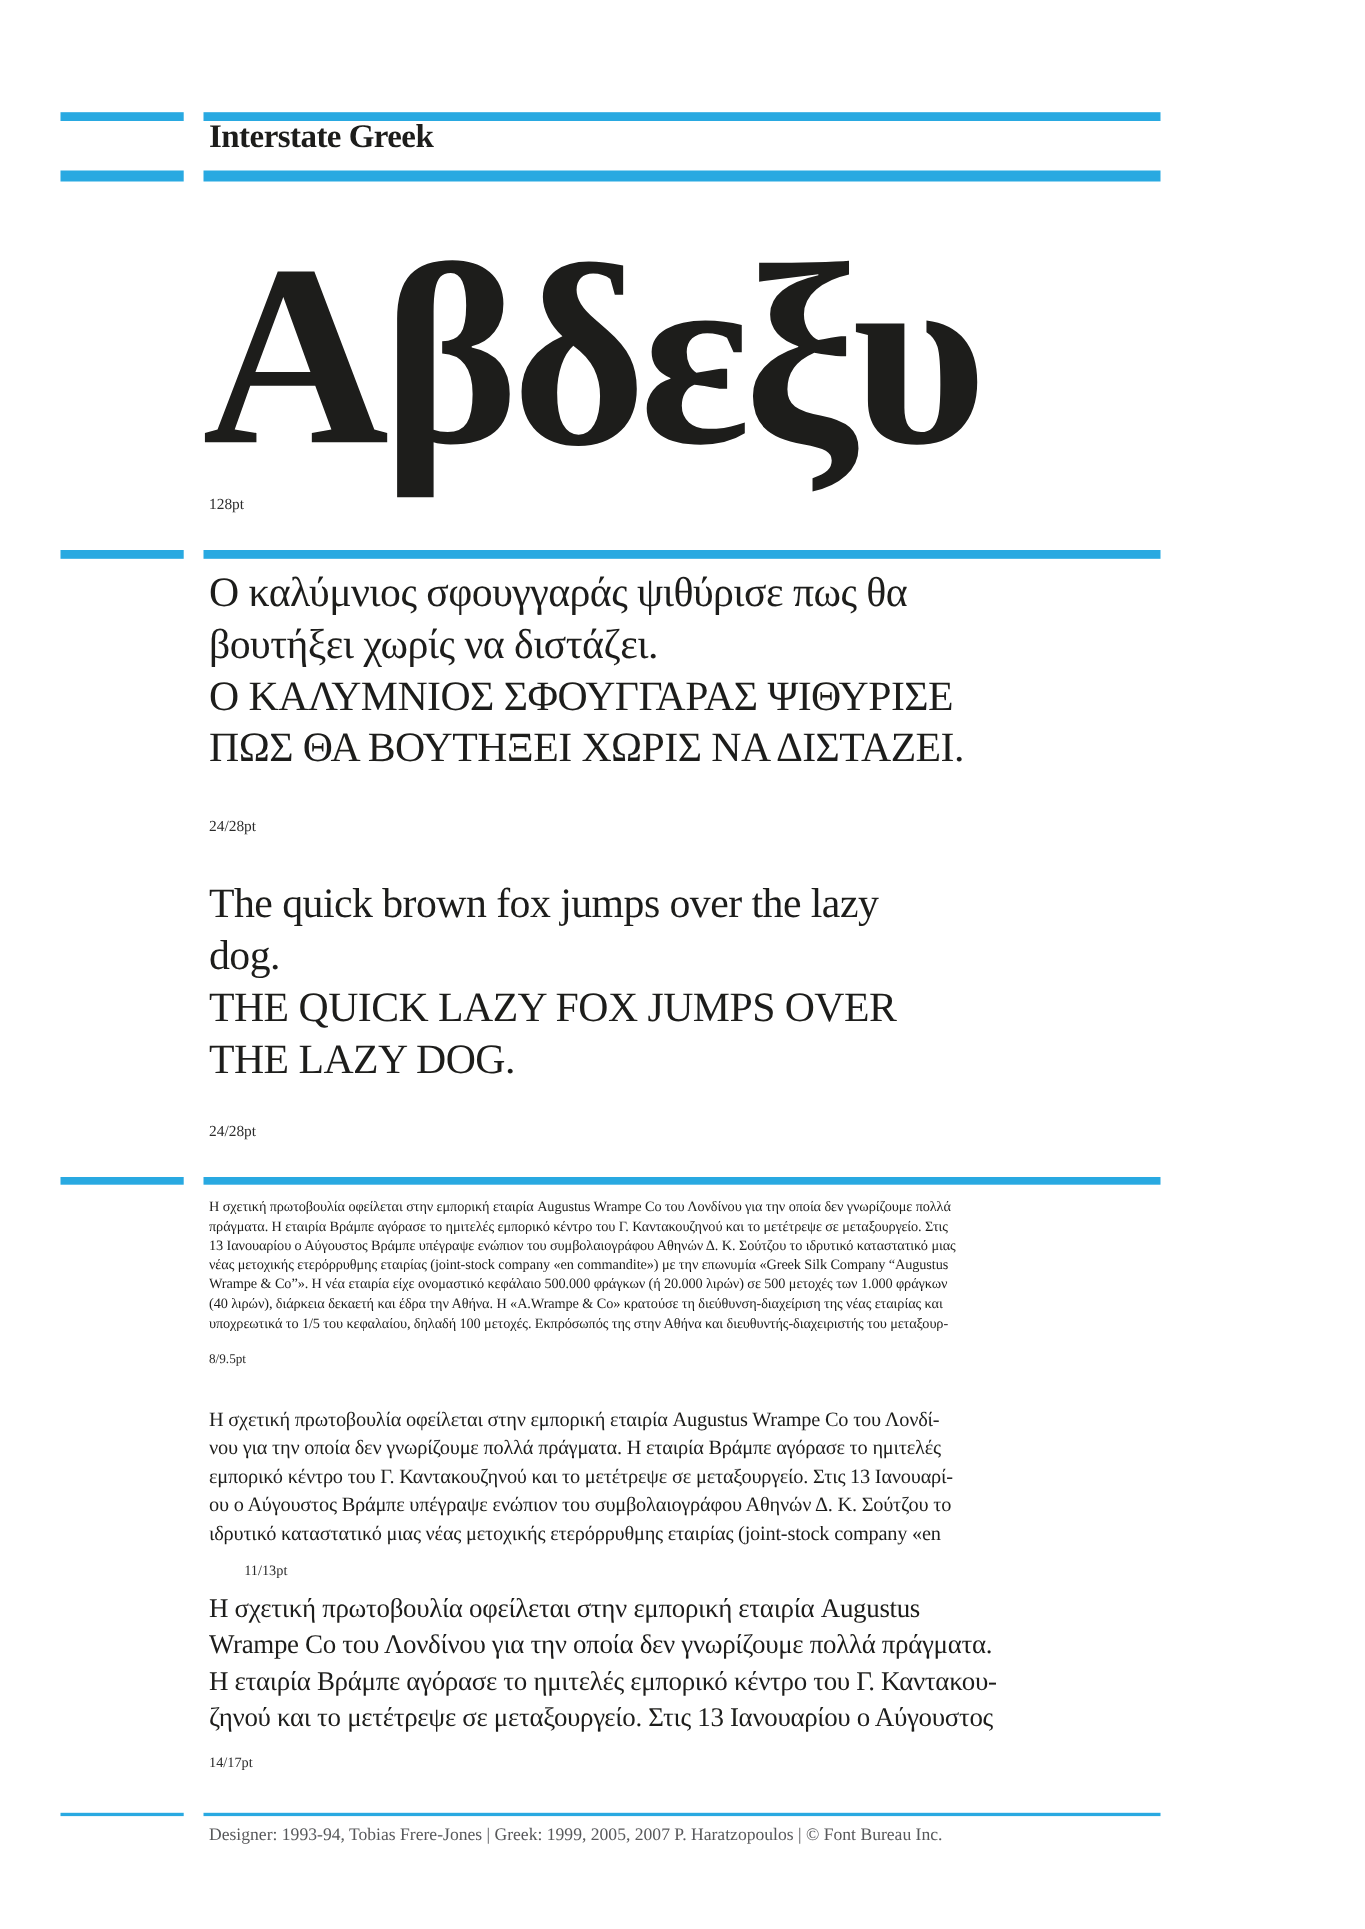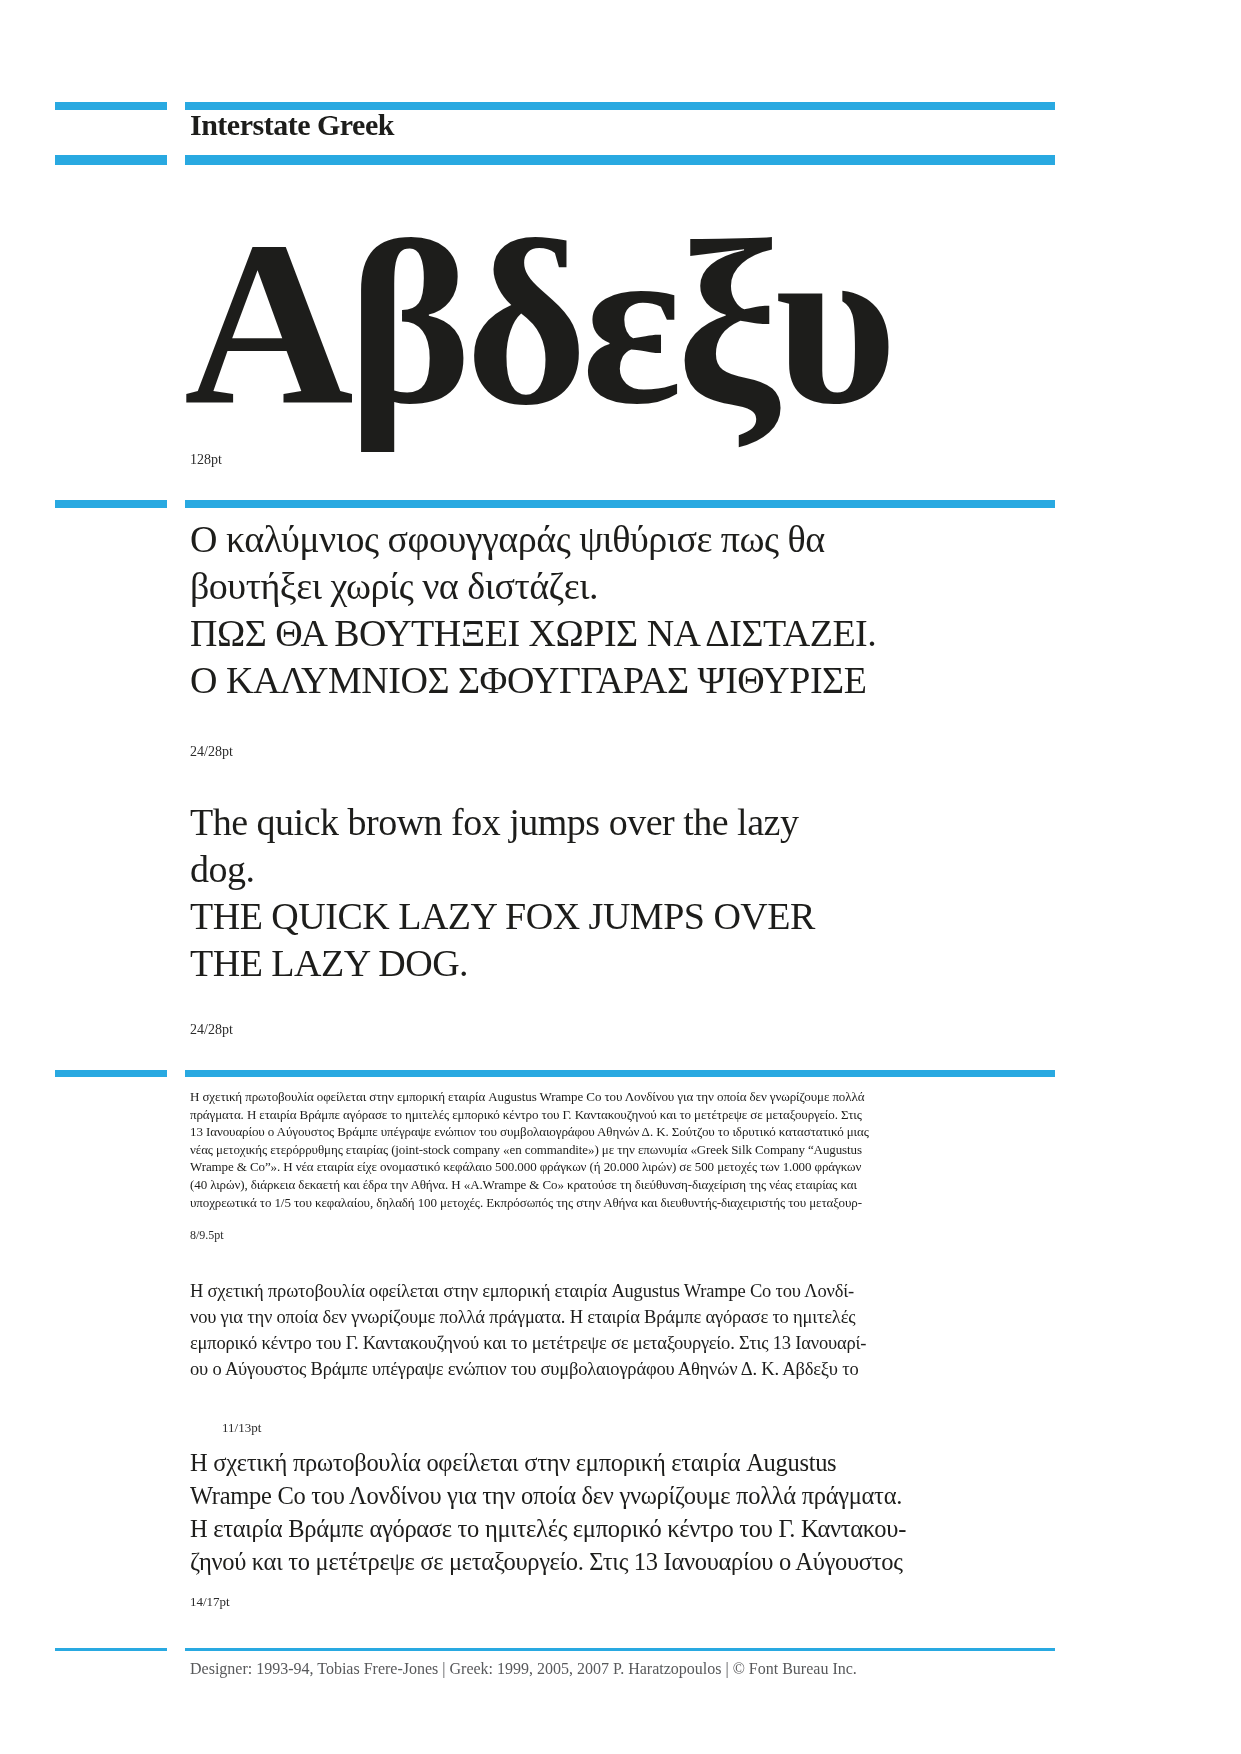--- a/index.html
+++ b/index.html
@@ -74,22 +74,22 @@
 
   <div class="display">Αβδεξυ</div>
   <div class="size-label lbl-128">128pt</div>
 
   <div class="rule r3 seg-left"></div>
   <div class="rule r3 seg-main"></div>
 
   <div class="pangram pangram-greek">
     <div>Ο καλύμνιος σφουγγαράς ψιθύρισε πως θα</div>
     <div>βουτήξει χωρίς να διστάζει.</div>
+    <div>Ο ΚΑΛΥΜΝΙΟΣ ΣΦΟΥΓΓΑΡΑΣ ΨΙΘΥΡΙΣΕ</div>
     <div>ΠΩΣ ΘΑ ΒΟΥΤΗΞΕΙ ΧΩΡΙΣ ΝΑ ΔΙΣΤΑΖΕΙ.</div>
-    <div>Ο ΚΑΛΥΜΝΙΟΣ ΣΦΟΥΓΓΑΡΑΣ ΨΙΘΥΡΙΣΕ</div>
   </div>
   <div class="size-label lbl-g24">24/28pt</div>
 
   <div class="pangram pangram-latin">
     <div>The quick brown fox jumps over the lazy</div>
     <div>dog.</div>
     <div>THE QUICK LAZY FOX JUMPS OVER</div>
     <div>THE LAZY DOG.</div>
   </div>
   <div class="size-label lbl-l24">24/28pt</div>
@@ -105,21 +105,22 @@
     <div>Wrampe &amp; Co”». Η νέα εταιρία είχε ονομαστικό κεφάλαιο 500.000 φράγκων (ή 20.000 λιρών) σε 500 μετοχές των 1.000 φράγκων</div>
     <div>(40 λιρών), διάρκεια δεκαετή και έδρα την Αθήνα. Η «A.Wrampe &amp; Co» κρατούσε τη διεύθυνση-διαχείριση της νέας εταιρίας και</div>
     <div>υποχρεωτικά το 1/5 του κεφαλαίου, δηλαδή 100 μετοχές. Εκπρόσωπός της στην Αθήνα και διευθυντής-διαχειριστής του μεταξουρ-</div>
   </div>
   <div class="size-label lbl-s">8/9.5pt</div>
 
   <div class="body-block body-medium">
     <div>Η σχετική πρωτοβουλία οφείλεται στην εμπορική εταιρία Augustus Wrampe Co του Λονδί-</div>
     <div>νου για την οποία δεν γνωρίζουμε πολλά πράγματα. Η εταιρία Βράμπε αγόρασε το ημιτελές</div>
     <div>εμπορικό κέντρο του Γ. Καντακουζηνού και το μετέτρεψε σε μεταξουργείο. Στις 13 Ιανουαρί-</div>
-    <div>ου ο Αύγουστος Βράμπε υπέγραψε ενώπιον του συμβολαιογράφου Αθηνών Δ. Κ. Αβδεξυ το</div>
+    <div>ου ο Αύγουστος Βράμπε υπέγραψε ενώπιον του συμβολαιογράφου Αθηνών Δ. Κ. Σούτζου το</div>
+    <div>ιδρυτικό καταστατικό μιας νέας μετοχικής ετερόρρυθμης εταιρίας (joint-stock company «en</div>
   </div>
   <div class="size-label lbl-m">11/13pt</div>
 
   <div class="body-block body-large">
     <div>Η σχετική πρωτοβουλία οφείλεται στην εμπορική εταιρία Augustus</div>
     <div>Wrampe Co του Λονδίνου για την οποία δεν γνωρίζουμε πολλά πράγματα.</div>
     <div>Η εταιρία Βράμπε αγόρασε το ημιτελές εμπορικό κέντρο του Γ. Καντακου-</div>
     <div>ζηνού και το μετέτρεψε σε μεταξουργείο. Στις 13 Ιανουαρίου ο Αύγουστος</div>
   </div>
   <div class="size-label lbl-lg">14/17pt</div>

